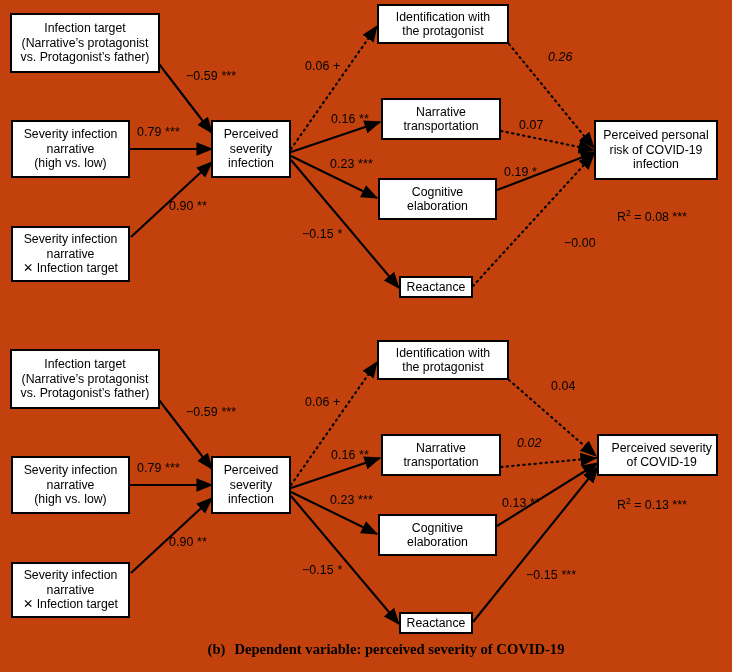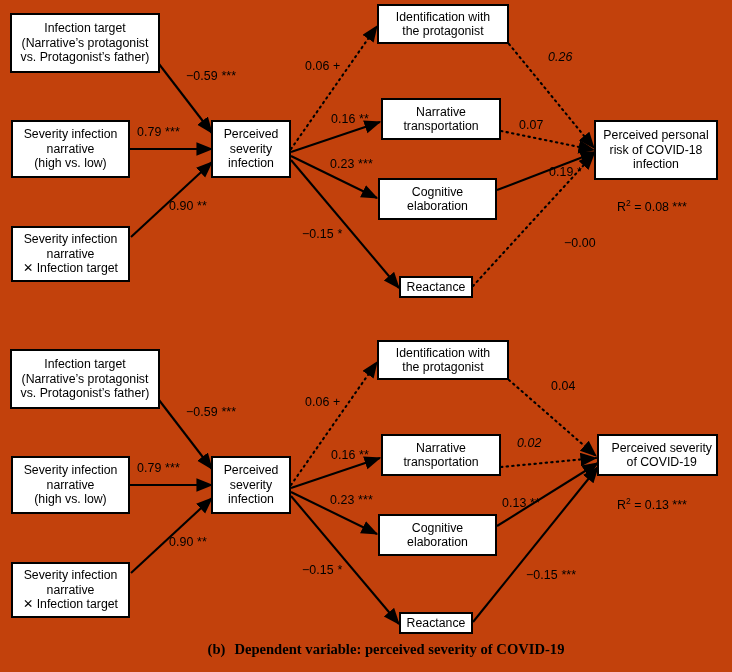--- a/index.html
+++ b/index.html
@@ -146,38 +146,38 @@
       <span>Cognitive
 elaboration</span>
     </div>
 
     <div class="node" style="left:399px;top:276px;width:74px;height:22px;">
       <span>Reactance</span>
     </div>
 
     <div class="node" style="left:594px;top:120px;width:124px;height:60px;">
       <span>Perceived personal
-risk of COVID-18
+risk of COVID-19
 infection</span>
     </div>
 
-    <div class="rsq" style="left:617px;top:198px;">
+    <div class="rsq" style="left:617px;top:208px;">
       <span>R</span><sup>2</sup><span> = 0.08 ***</span>
     </div>
 
     <div class="elabel" style="left:186px;top:69px;">−0.59 ***</div>
     <div class="elabel" style="left:137px;top:125px;">0.79 ***</div>
     <div class="elabel" style="left:169px;top:199px;">0.90 **</div>
     <div class="elabel" style="left:305px;top:59px;">0.06 +</div>
     <div class="elabel" style="left:331px;top:112px;">0.16 **</div>
     <div class="elabel" style="left:330px;top:157px;">0.23 ***</div>
     <div class="elabel" style="left:302px;top:227px;">−0.15 *</div>
     <div class="elabel" style="left:548px;top:50px;font-style:italic;">0.26</div>
     <div class="elabel" style="left:519px;top:118px;">0.07</div>
-    <div class="elabel" style="left:504px;top:165px;margin-left:45px;">0.19 *</div>
+    <div class="elabel" style="left:504px;top:165px;">0.19 *</div>
     <div class="elabel" style="left:524px;top:236px;margin-left:40px;">−0.00</div>
 
   </div>
 
   <div class="panel" id="panel-b">
 
     <svg class="svg-layer" viewBox="0 0 732 336">
       <defs>
         <marker id="ah-b" markerWidth="9" markerHeight="9" refX="7.4" refY="3.2" orient="auto" markerUnits="strokeWidth">
           <path d="M0,0 L8,3.2 L0,6.4 z" fill="#000"></path>

